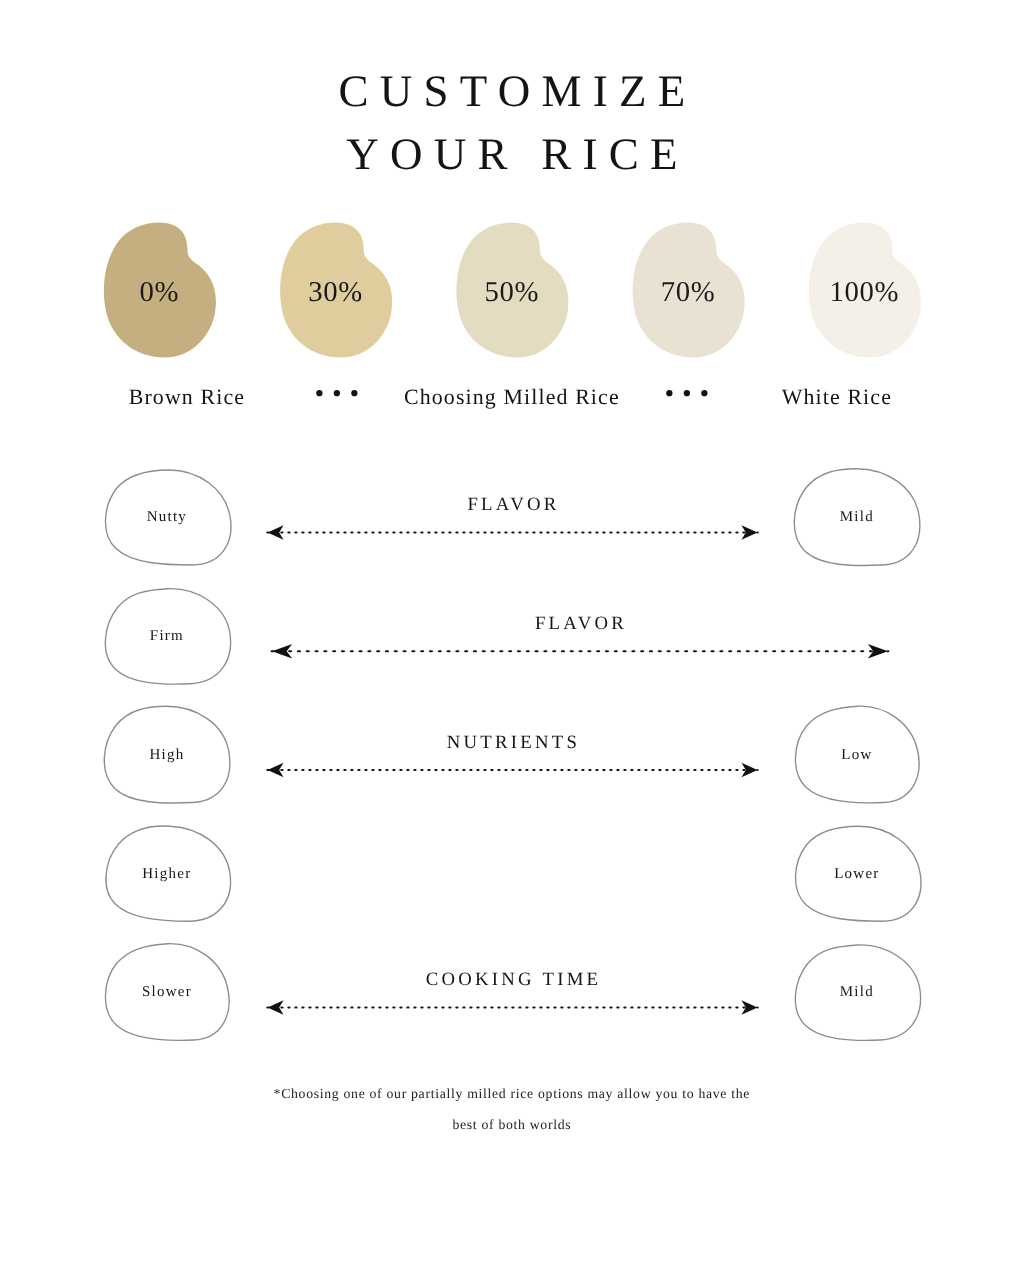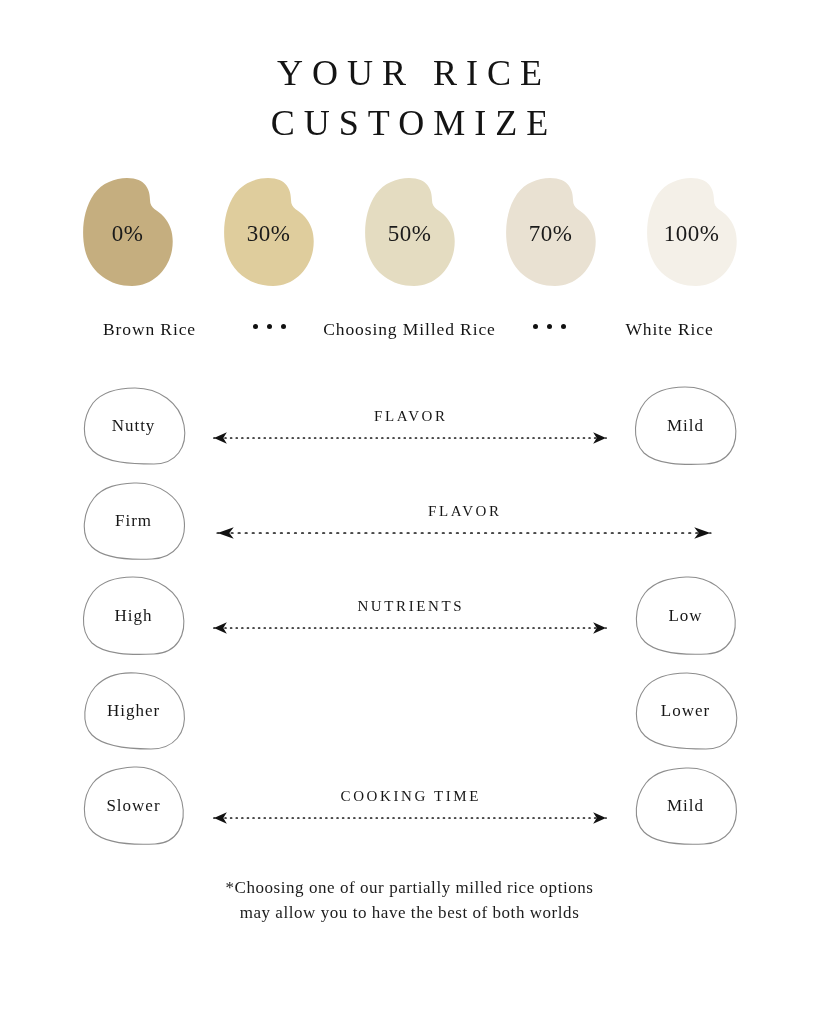--- a/index.html
+++ b/index.html
@@ -70,21 +70,21 @@
     z-index: 2;
     font-size: 23px;
     font-family: "Liberation Serif", "DejaVu Serif", serif;
     color: #1a1a1a;
     letter-spacing: 0.5px;
     transform: translateY(2px);
   }
 
   
   .legend-row {
-    margin-top: 28px;
+    margin-top: 16px;
     width: 680px;
     display: flex;
     align-items: flex-start;
     justify-content: space-between;
   }
   .legend-name {
     font-size: 17.5px;
     letter-spacing: 0.9px;
     text-align: center;
     line-height: 26px;
@@ -133,21 +133,21 @@
   }
   .pill-shape {
     position: absolute;
     inset: 0;
     width: 100%;
     height: 100%;
   }
   .pill-label {
     position: relative;
     z-index: 2;
-    font-size: 17px;
+    font-size: 12px;
     letter-spacing: 1px;
     color: #161616;
   }
   .axis {
     flex: 1 1 auto;
     position: relative;
     height: 72px;
     margin: 0 12px;
     display: flex;
     flex-direction: column;
@@ -169,34 +169,34 @@
     left: 0;
     width: 100%;
     height: 16px;
   }
 
   
   .footnote {
     margin-top: 22px;
     width: 400px;
     text-align: center;
-    font-size: 17px;
+    font-size: 11px;
     line-height: 25px;
     letter-spacing: 0.55px;
     color: #1c1c1c;
   }
 </style>
 </head>
 <body>
 
 <div class="page">
 
   <div class="title-block">
+    <div class="title-line">CUSTOMIZE</div>
     <div class="title-line">YOUR RICE</div>
-    <div class="title-line">CUSTOMIZE</div>
   </div>
 
   <div class="swatch-row" id="swatch-row">
       <div class="swatch">
         <svg class="swatch-shape" viewBox="0 0 96 112" preserveAspectRatio="none" aria-hidden="true">
           <path d="M47 2 C66 2 70 14 70 24 C70 33 77 33 84 41 C92 50 94 62 92 74 C89 92 74 110 52 110 C28 110 10 95 5 74 C1 56 3 34 14 18 C22 7 35 2 47 2 Z" fill="#c5ae7f"></path>
         </svg>
         <span class="swatch-label">0%</span>
       </div>
       <div class="swatch">

